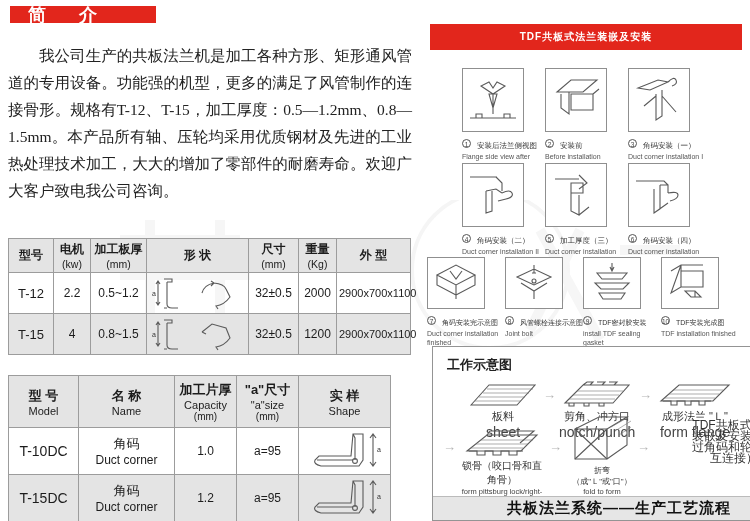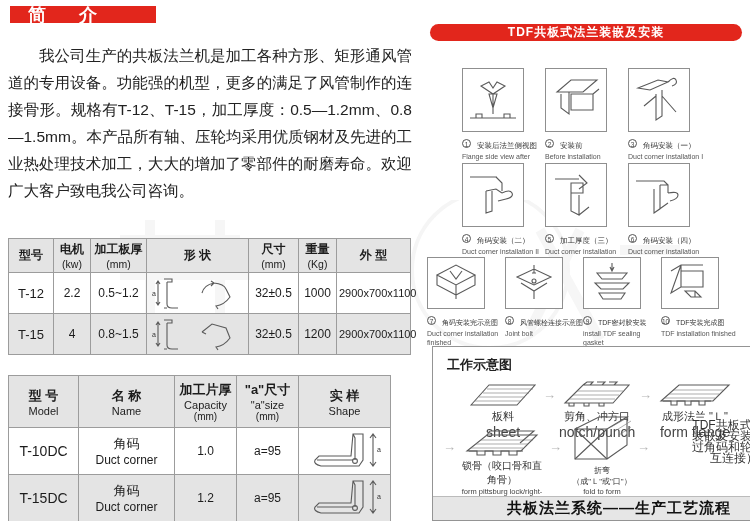--- a/index.html
+++ b/index.html
@@ -6,21 +6,21 @@
   html,body { width:750px; height:521px; background:#fff; font-family:"Liberation Sans", sans-serif; color:#1c1c1c; overflow:hidden; position:relative; }
   .abs { position:absolute; }
 
   
   .watermark { left:60px; top:200px; width:640px; height:180px; opacity:.55; pointer-events:none; }
 
   
   .intro-tab { left:10px; top:6px; width:146px; height:17px; background:#e2261c; color:#fff;
     font-size:18px; font-weight:bold; display:flex; align-items:center; padding-left:18px; letter-spacing:14px; }
   .intro-text { left:8px; top:42px; width:404px; font-size:15.5px; line-height:27px;
-    text-align:justify; text-indent:2em; color:#222; }
+    text-align:justify; text-indent:2em; color:#222;font-family:Liberation Serif, serif; }
 
   
   table { border-collapse:collapse; table-layout:fixed; }
   .t1 { left:8px; top:238px; width:402px; font-size:12px; }
   .t1 th, .t1 td { border:1px solid #9c9c9c; text-align:center; vertical-align:middle; padding:2px; }
   .t1 thead th { background:#e4e4e4; font-weight:bold; height:34px; }
   .t1 .sub { font-weight:normal; font-size:10.5px; }
   .t1 tbody tr { height:41px; }
   .t1 tbody tr:nth-child(2) { background:#e4e4e4; }
   .t1 .model { font-size:13px; }
@@ -31,22 +31,22 @@
   .t2 thead .cn { font-size:13px; font-weight:bold; }
   .t2 thead .en { font-size:11px; font-weight:normal; }
   .t2 thead .sub { font-size:10px; font-weight:normal; }
   .t2 tbody tr { height:46px; }
   .t2 tbody tr:nth-child(2) { background:#e4e4e4; }
   .t2 .model { font-size:14px; }
   .t2 .name .cn { font-size:13px; }
   .t2 .name .en { font-size:12px; }
 
   
-  .r-banner { left:430px; top:24px; width:312px; height:17px; background:#e2261c; color:#fff;
-    font-size:12px; font-weight:bold; display:flex; align-items:center; justify-content:center; letter-spacing:1px;border-radius:10px; }
+  .r-banner { left:430px; top:24px; width:312px; height:26px; background:#e2261c; color:#fff;
+    font-size:10px; font-weight:bold; display:flex; align-items:center; justify-content:center; letter-spacing:1px; }
 
   .step { width:78px; }
   .step .box { width:62px; height:64px; border:1px solid #8f8f8f; background:#fff; display:flex; align-items:center; justify-content:center; }
   .step.small .box { width:58px; height:52px; }
   .step .cap { margin-top:2px; }
   .num { display:inline-block; width:9px; height:9px; border:1px solid #555; border-radius:50%;
     font-size:6.5px; line-height:9px; text-align:center; color:#444; vertical-align:middle; }
   .cap .cn { font-size:7.5px; color:#333; display:inline; margin-left:6px; }
   .cap .en { font-size:7px; color:#555; line-height:8.5px; display:block; margin-top:1px; }
 
@@ -125,21 +125,21 @@
       <td>0.5~1.2</td>
       <td>
         <svg width="96" height="36" viewBox="0 0 96 36" style="margin:0 auto">
           <path class="lineart" d="M14,4 h8 v3 h-5 M17,7 v22 q0,4 5,4 h6 M14,33 h3"></path>
           <path class="lineart" d="M8,6 v24 M6,9 l2,-3 l2,3 M6,27 l2,3 l2,-3"></path>
           <text class="svg-a" x="2" y="21">a</text>
           <path class="lineart" d="M52,18 q2,-8 12,-10 l-3,-2 m3,2 l-3,3 M64,8 q10,1 12,6 l4,8 q-6,8 -14,9 l2,3"></path>
         </svg>
       </td>
       <td>32±0.5</td>
-      <td>1000</td>
+      <td>2000</td>
       <td style="font-size:11px">2900x700x1100</td>
     </tr>
     <tr>
       <td class="model">T-15</td>
       <td>4</td>
       <td>0.8~1.5</td>
       <td>
         <svg width="96" height="36" viewBox="0 0 96 36" style="margin:0 auto">
           <path class="lineart" d="M14,4 h8 v3 h-5 M17,7 v22 q0,4 5,4 h6 M14,33 h3"></path>
           <path class="lineart" d="M8,6 v24 M6,9 l2,-3 l2,3 M6,27 l2,3 l2,-3"></path>

